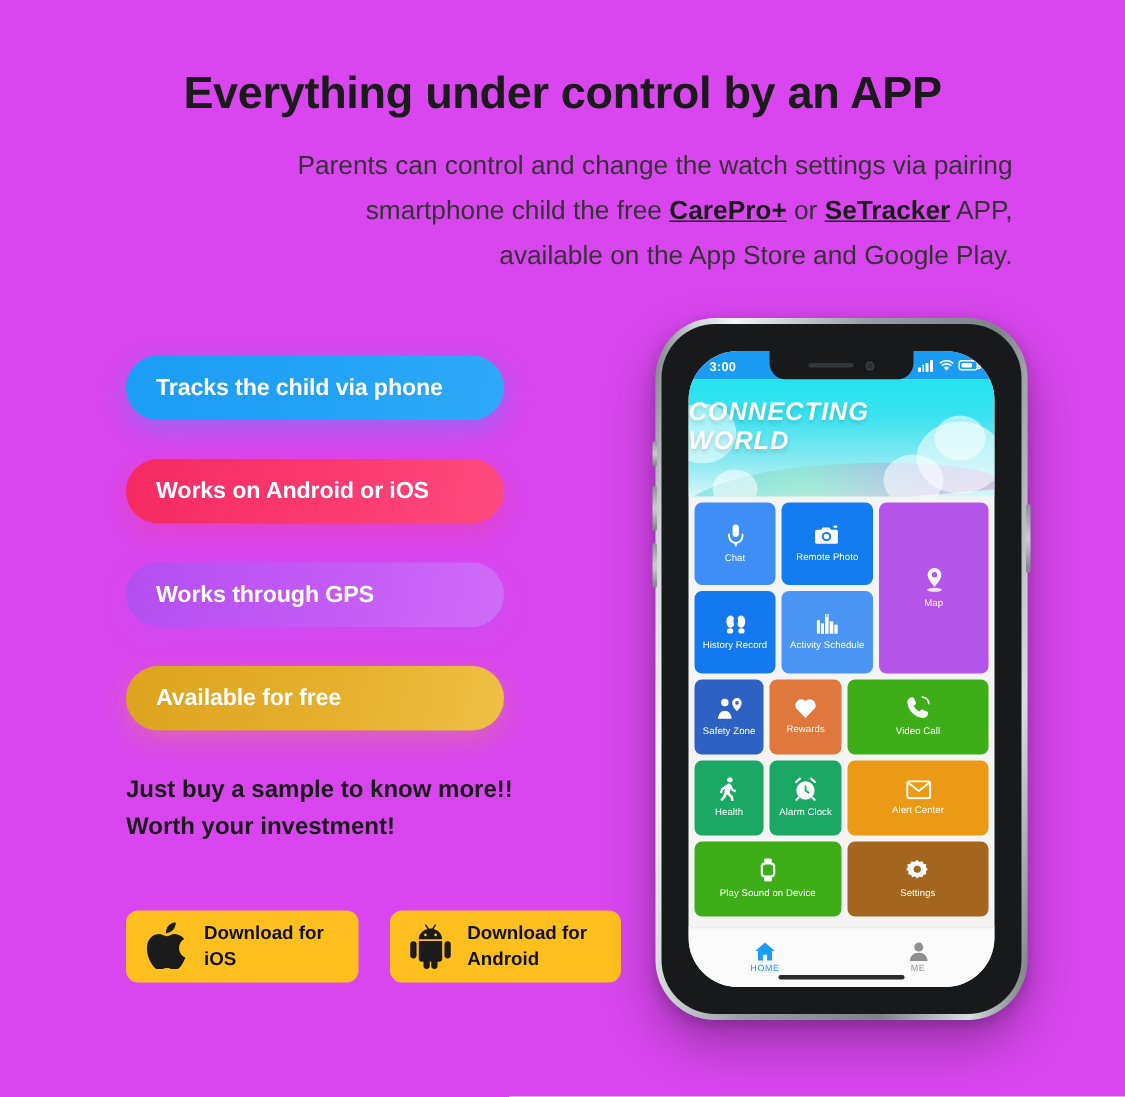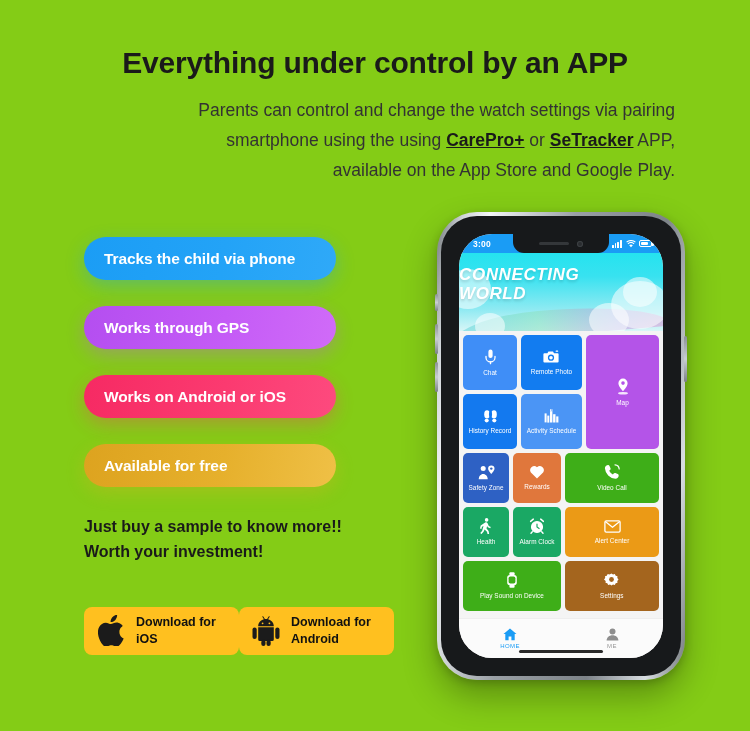--- a/index.html
+++ b/index.html
@@ -2,21 +2,21 @@
 <html><head>
 <meta charset="utf-8">
 <style>
   * { box-sizing: border-box; margin: 0; padding: 0; }
   html, body {
     width: 750px; height: 731px;
     background: #ffffff;
     font-family: "Liberation Sans", sans-serif;
     overflow: hidden;
   }
-  .page { position: relative; width: 750px; height: 731px; background: #84cc16; }
+  .page { position: relative; width: 750px; height: 731px; background: #d946ef; }
 
   
   .header { position: absolute; left: 0; top: 44px; width: 750px; text-align: center; }
   .headline {
     font-size: 30px; font-weight: bold; color: #1a1a1a;
     letter-spacing: -0.2px; line-height: 1.25;
   }
   .subcopy {
     margin-top: 13px; font-size: 17.5px; color: #333; line-height: 1.72;
     width: 600px; margin-left: auto; margin-right: auto; text-align: right;
@@ -43,21 +43,21 @@
   .pill-pink   { background: linear-gradient(100deg,#f62a63 0%, #fb3a70 55%, #fd4a7e 100%);
                  box-shadow: 0 6px 18px rgba(250,55,110,.33); }
   .pill-yellow { background: linear-gradient(100deg,#dda31f 0%, #e6b02c 55%, #efc046 100%);
                  box-shadow: 0 6px 18px rgba(228,175,40,.30); }
 
   .tagline {
     margin-top: 28px;
     font-size: 16px; font-weight: bold; color: #1a1a1a; line-height: 1.55;
   }
 
-  .store-row { display: flex; margin-top: 42px; }
+  .store-row { display: flex; gap: 21px; margin-top: 42px; }
   .store-btn {
     width: 155px; height: 48px; background: #ffc01f;
     border-radius: 8px; display: flex; align-items: center;
     padding-left: 13px; gap: 11px;
   }
   .store-btn .glyph { width: 28px; height: 32px; flex: 0 0 28px; display:flex; align-items:center; justify-content:center; }
   .store-btn .txt { font-size: 12.5px; font-weight: bold; color: #111; line-height: 1.32; }
 
   
   .phone {
@@ -158,35 +158,35 @@
 </style>
 </head>
 <body>
 
 <div class="page">
 
   <div class="header">
     <div class="headline">Everything under control by an APP</div>
     <div class="subcopy">
       <span>Parents can control and change the watch settings via pairing</span><br>
-      <span>smartphone using the using </span><b>CarePro+</b><span> or </span><b>SeTracker</b><span> APP,</span><br>
+      <span>smartphone child the free </span><b>CarePro+</b><span> or </span><b>SeTracker</b><span> APP,</span><br>
       <span>available on the App Store and Google Play.</span>
     </div>
   </div>
 
   <div class="left-col">
 
     <div class="pill pill-blue">
       <span>Tracks the child via phone</span>
     </div>
+    <div class="pill pill-pink">
+      <span>Works on Android or iOS</span>
+    </div>
     <div class="pill pill-purple">
       <span>Works through GPS</span>
-    </div>
-    <div class="pill pill-pink">
-      <span>Works on Android or iOS</span>
     </div>
     <div class="pill pill-yellow">
       <span>Available for free</span>
     </div>
 
     <div class="tagline">
       <span>Just buy a sample to know more!!</span><br>
       <span>Worth your investment!</span>
     </div>
 

